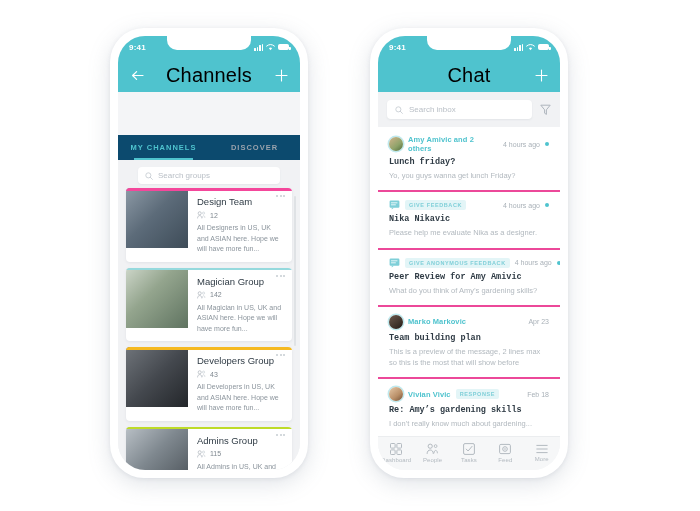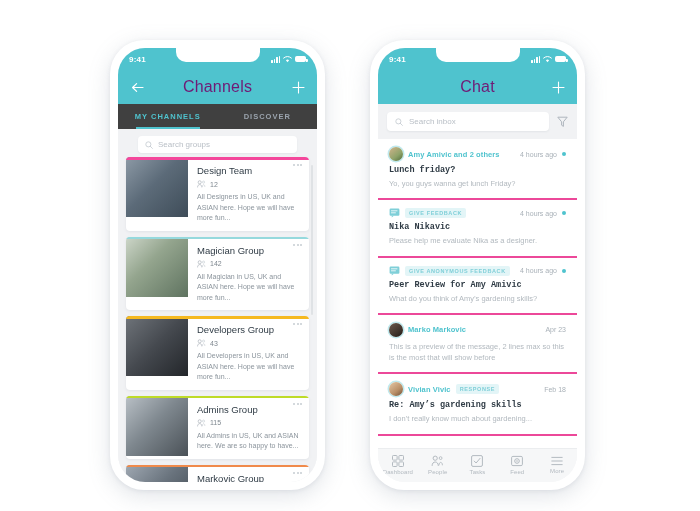--- a/index.html
+++ b/index.html
@@ -6,21 +6,21 @@
   body{
     width:700px;height:511px;overflow:hidden;
     background:#ffffff;
     font-family:"Liberation Sans", sans-serif;
     -webkit-font-smoothing:antialiased;
   }
   .stage{position:relative;width:700px;height:511px;}
 
   
   .phone{
-    position:absolute;top:40px;width:215px;height:450px;
+    position:absolute;top:28px;width:198px;height:450px;
     background:#ffffff;border-radius:34px;
     box-shadow:0 6px 22px rgba(120,130,150,.22), 0 1px 4px rgba(120,130,150,.14);
     overflow:hidden;
   }
   .phone.left{left:110px;}
   .phone.right{left:370px;}
   .screen{
     position:absolute;left:8px;top:8px;right:8px;bottom:8px;
     border-radius:27px;overflow:hidden;background:#f4f5f7;
     display:flex;flex-direction:column;
@@ -48,28 +48,28 @@
   .batt:after{content:"";position:absolute;right:-2.5px;top:1.5px;width:1.5px;height:3px;background:#fff;border-radius:0 1px 1px 0;}
 
   
   .navbar{
     background:#4fc3ce;height:34px;flex:0 0 auto;
     display:flex;align-items:center;justify-content:space-between;
     padding:0 11px;box-sizing:border-box;position:relative;
   }
   .nav-title{
     position:absolute;left:0;right:0;text-align:center;
-    color:#701a75;font-size:16px;font-weight:normal;letter-spacing:.2px;
+    color:#000000;font-size:20px;font-weight:normal;letter-spacing:.2px;
     pointer-events:none;
   }
   .nav-btn{position:relative;z-index:2;width:16px;height:16px;display:flex;align-items:center;justify-content:center;cursor:pointer;}
 
   
   .tabs{
-    background:#404040;height:25px;flex:0 0 auto;display:flex;position:relative;
+    background:#0c4a6e;height:25px;flex:0 0 auto;display:flex;position:relative;margin-top:43px;
   }
   .tab{
     flex:1;display:flex;align-items:center;justify-content:center;
     font-size:7.5px;font-weight:bold;letter-spacing:1px;color:#9aa3ad;cursor:pointer;
   }
   .tab.active{color:#4fc3ce;}
   .tab-underline{
     position:absolute;bottom:0;height:2px;background:#4fc3ce;
     left:9%;width:32%;
   }
@@ -415,20 +415,21 @@
             </div>
             <div class="ci-subject">Peer Review for Amy Amivic</div>
             <div class="ci-preview">What do you think of Amy’s gardening skills?</div>
           </div>
           <div class="chat-item">
             <div class="ci-top">
               <div class="ci-avatar" style="background-image: linear-gradient(140deg, rgb(109, 90, 78) 0%, rgb(58, 47, 40) 70%, rgb(29, 23, 20) 100%);"></div>
               <span class="ci-name">Marko Markovic</span>
               <span class="ci-time">Apr 23</span>
             </div>
+            <div class="ci-subject">Team building plan</div>
             <div class="ci-preview">This is a preview of the message, 2 lines max so this is the most that will show before</div>
           </div>
           <div class="chat-item">
             <div class="ci-top">
               <div class="ci-avatar" style="background-image: linear-gradient(140deg, rgb(230, 201, 168) 0%, rgb(185, 143, 104) 60%, rgb(111, 79, 53) 100%);"></div>
               <span class="ci-name">Vivian Vivic</span>
               <span class="ci-badge">RESPONSE</span>
               <span class="ci-time">Feb 18</span>
             </div>
             <div class="ci-subject">Re: Amy’s gardening skills</div>

